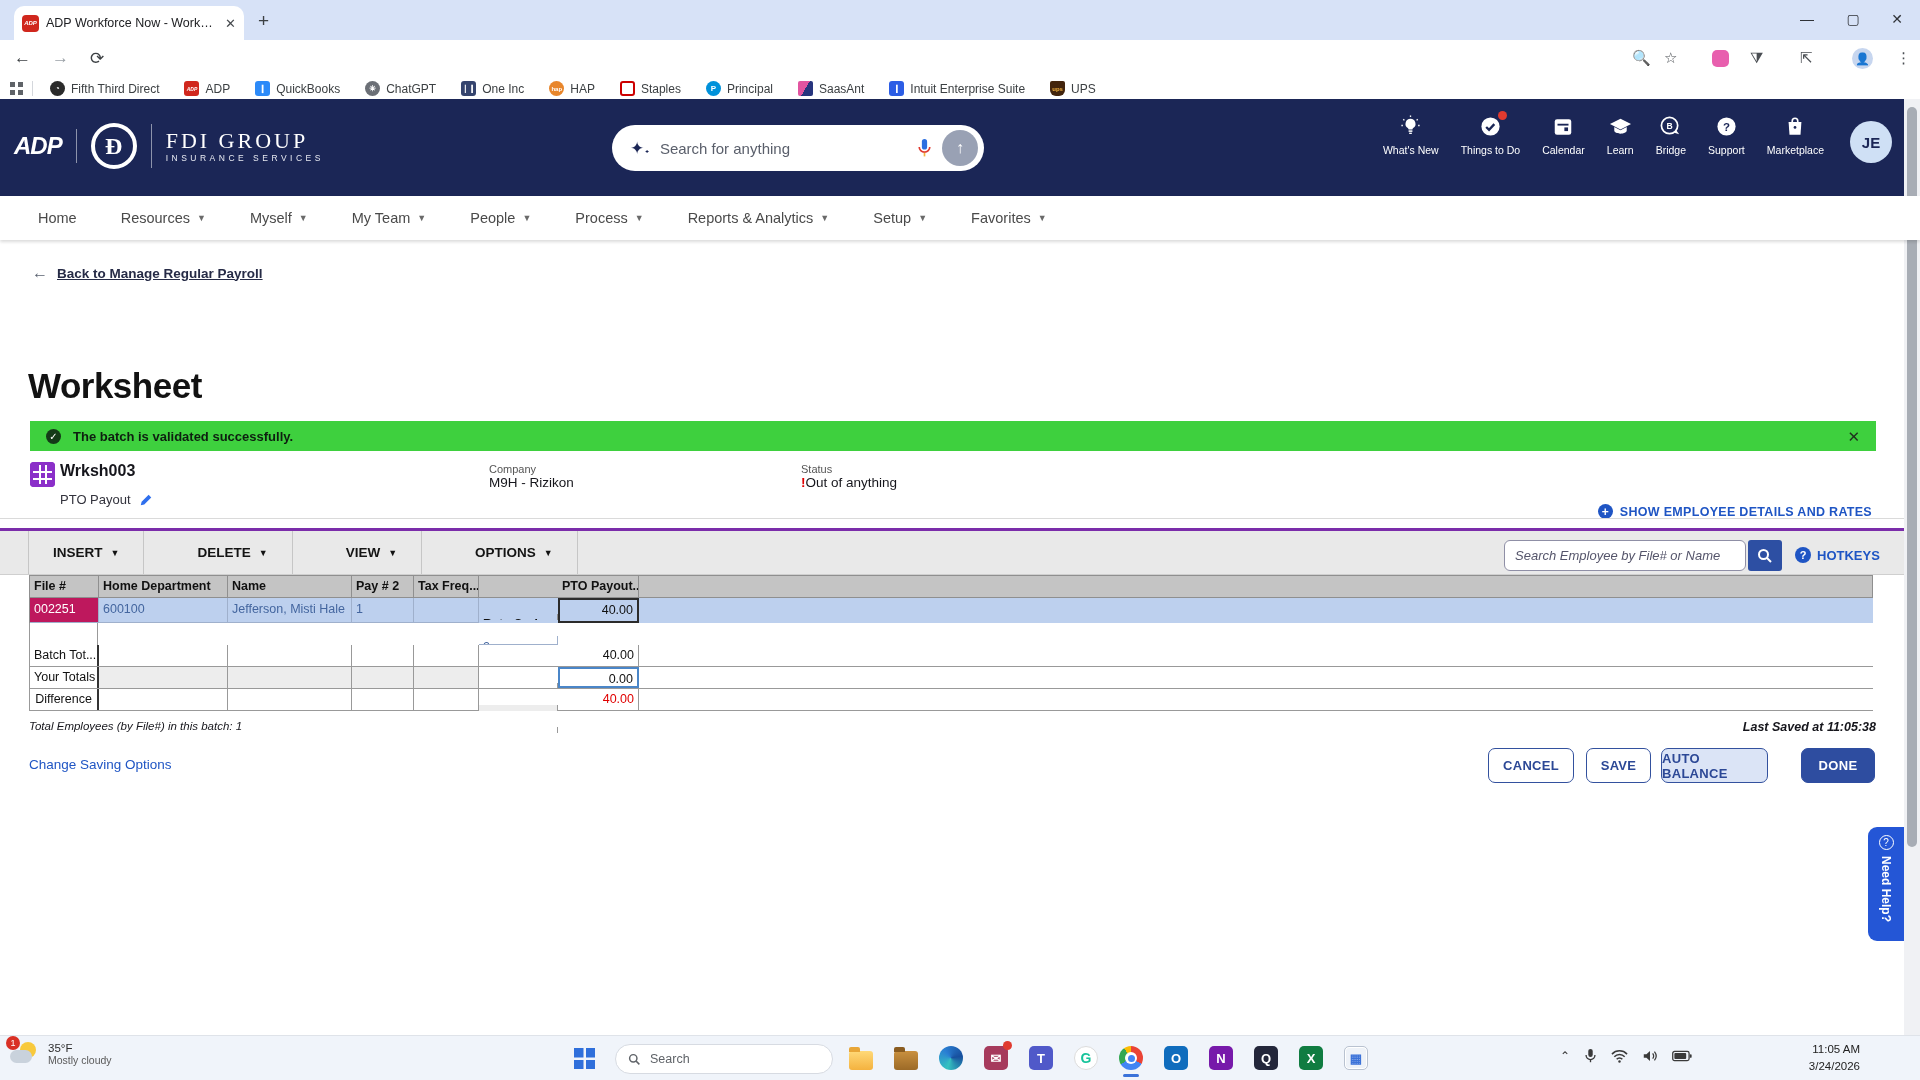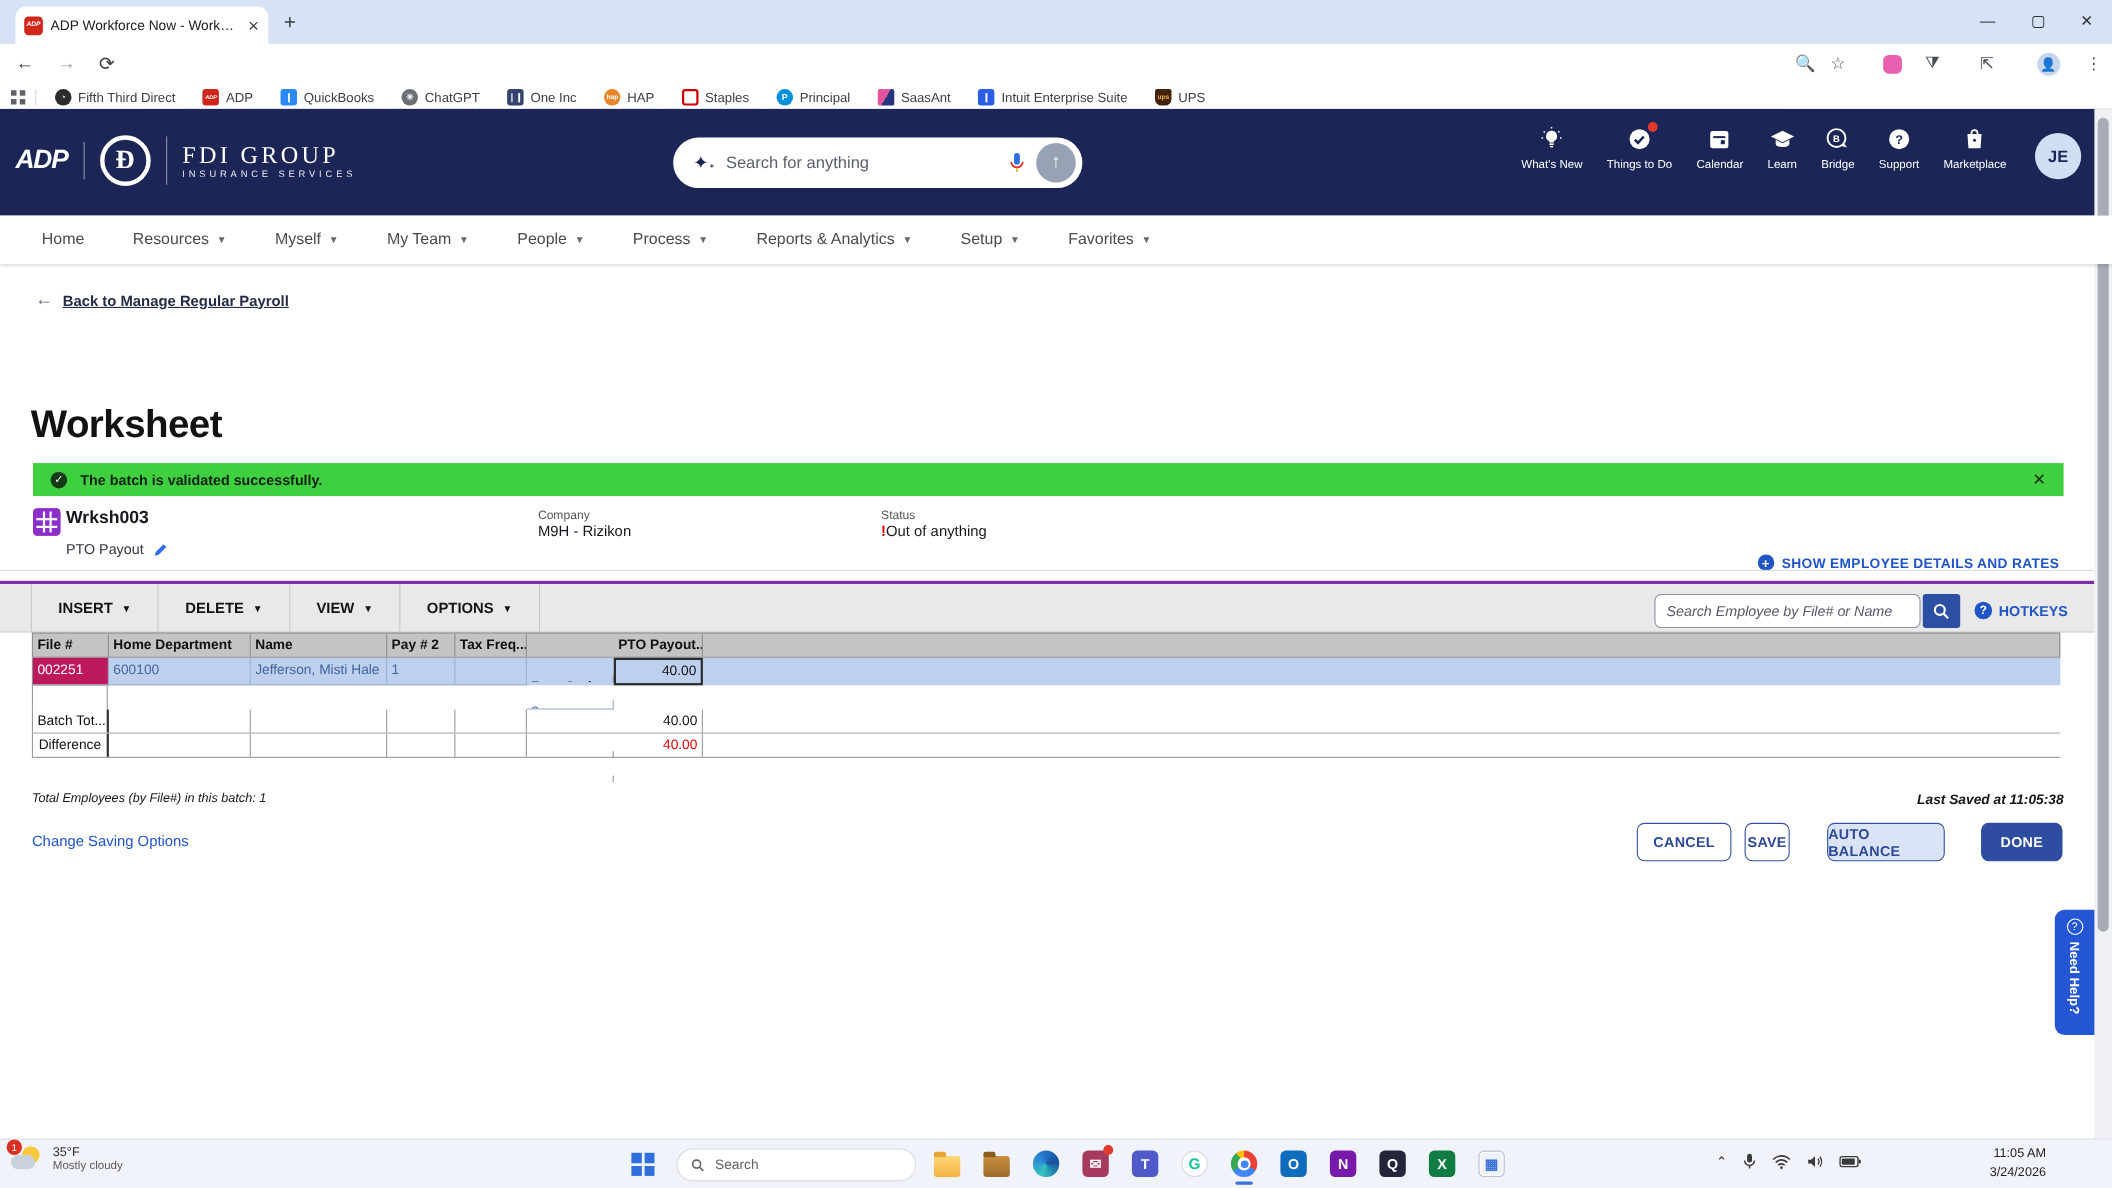--- a/index.html
+++ b/index.html
@@ -68,21 +68,21 @@
     inset 0 0 0 25px transparent; position:relative; }
   .gridic:before { content:""; position:absolute; inset:3px; background:
     linear-gradient(#fff,#fff) 0 6px/100% 2px no-repeat, linear-gradient(#fff,#fff) 0 13px/100% 2px no-repeat,
     linear-gradient(#fff,#fff) 6px 0/2px 100% no-repeat, linear-gradient(#fff,#fff) 12px 0/2px 100% no-repeat; }
   .lbl-sm { font-size:11px; color:#555; }
   .val-md { font-size:13.5px; color:#16161c; }
   #showdet { position:absolute; right:48px; top:504px; display:flex; align-items:center; gap:7px; color:#1f55c4; font-weight:800; font-size:12.5px; letter-spacing:.3px; }
   .pluscirc { width:15px; height:15px; border-radius:50%; background:#1f55c4; color:#fff; font-size:12px; line-height:1; display:flex; align-items:center; justify-content:center; }
   #grayline { position:absolute; left:0; top:518px; width:1904px; height:1px; background:#dadada; }
   #purpline { position:absolute; left:0; top:528px; width:1904px; height:3px; background:#7b2daa; }
-  #wstoolbar { position:absolute; left:0; top:531px; width:1904px; height:44px; background:#e9e9e9; border-bottom:1px solid #cfcfcf; display:flex; align-items:stretch; }
+  #wstoolbar { position:absolute; left:0; top:531px; width:1904px; height:44px; background:#e9e9e9; border-bottom:1px solid #cfcfcf; display:flex; align-items:stretch;gap:29px; }
   .tbtn { display:flex; align-items:center; gap:8px; padding:0 24px; border-right:1px solid #c6c6c6; font-size:13.5px; font-weight:800; color:#141414; }
   .tbtn:first-child { border-left:1px solid #c6c6c6; margin-left:28px; }
   #empsearch { position:absolute; left:1504px; top:540px; width:242px; height:31px; border:1.5px solid #8f8fa6; border-radius:6px; background:#fff; font-style:italic; font-size:13px; color:#55556b; padding:0 10px; font-family:"Liberation Sans",sans-serif; outline:none; }
   #empsearch::placeholder { color:#55556b; }
   #empsearchbtn { position:absolute; left:1748px; top:540px; width:34px; height:31px; background:#2d4fa3; border-radius:3px; display:flex; align-items:center; justify-content:center; }
   #hotkeys { position:absolute; left:1795px; top:547px; display:flex; align-items:center; gap:6px; color:#1f55c4; font-weight:bold; font-size:13px; }
   .qcirc { width:16px; height:16px; border-radius:50%; background:#1f55c4; color:#fff; font-size:11px; font-weight:bold; display:flex; align-items:center; justify-content:center; }
 
   
   #tbl { position:absolute; left:29px; top:575px; width:1844px; }
@@ -453,35 +453,44 @@
   <div class="trow">
     <div class="tcell tlabel">Batch Tot...</div>
     <div class="tcell c1"></div>
       <div class="tcell c2"></div>
       <div class="tcell c3"></div>
       <div class="tcell c4"></div>
       <div class="tcell c5"></div>
     <div class="tcell c6 tval">40.00</div>
   </div>
   <div class="trow">
+    <div class="tcell tlabel">Your Totals</div>
+    <div class="tcell c1 grayed"></div>
+      <div class="tcell c2 grayed"></div>
+      <div class="tcell c3 grayed"></div>
+      <div class="tcell c4 grayed"></div>
+      <div class="tcell c5 grayed"></div>
+    <div class="tcell c6 tval blueborder">0.00</div>
+  </div>
+  <div class="trow">
     <div class="tcell tlabel">Difference</div>
     <div class="tcell c1"></div>
       <div class="tcell c2"></div>
       <div class="tcell c3"></div>
       <div class="tcell c4"></div>
       <div class="tcell c5"></div>
     <div class="tcell c6 tval redval">40.00</div>
   </div>
 </div>
 
 <div id="totemp">Total Employees (by File#) in this batch: 1</div>
 <div id="lastsaved">Last Saved at 11:05:38</div>
 
 <div class="actbtn" style="left:1488px;width:86px;" id="btn-cancel">CANCEL</div>
-<div class="actbtn" style="left:1586px;width:41px;" id="btn-save">SAVE</div>
+<div class="actbtn" style="left:1586px;width:65px;" id="btn-save">SAVE</div>
 <div class="actbtn" style="left:1661px;width:107px;" id="btn-autobal">AUTO BALANCE</div>
 <div class="actbtn" style="left:1801px;width:74px;" id="btn-done">DONE</div>
 <a id="changesaving">Change Saving Options</a>
 
 <div id="needhelp">
   <span class="qcirc2">?</span>
   <span class="vtxt">Need Help?</span>
 </div>
 
 <div id="scrollbar">

